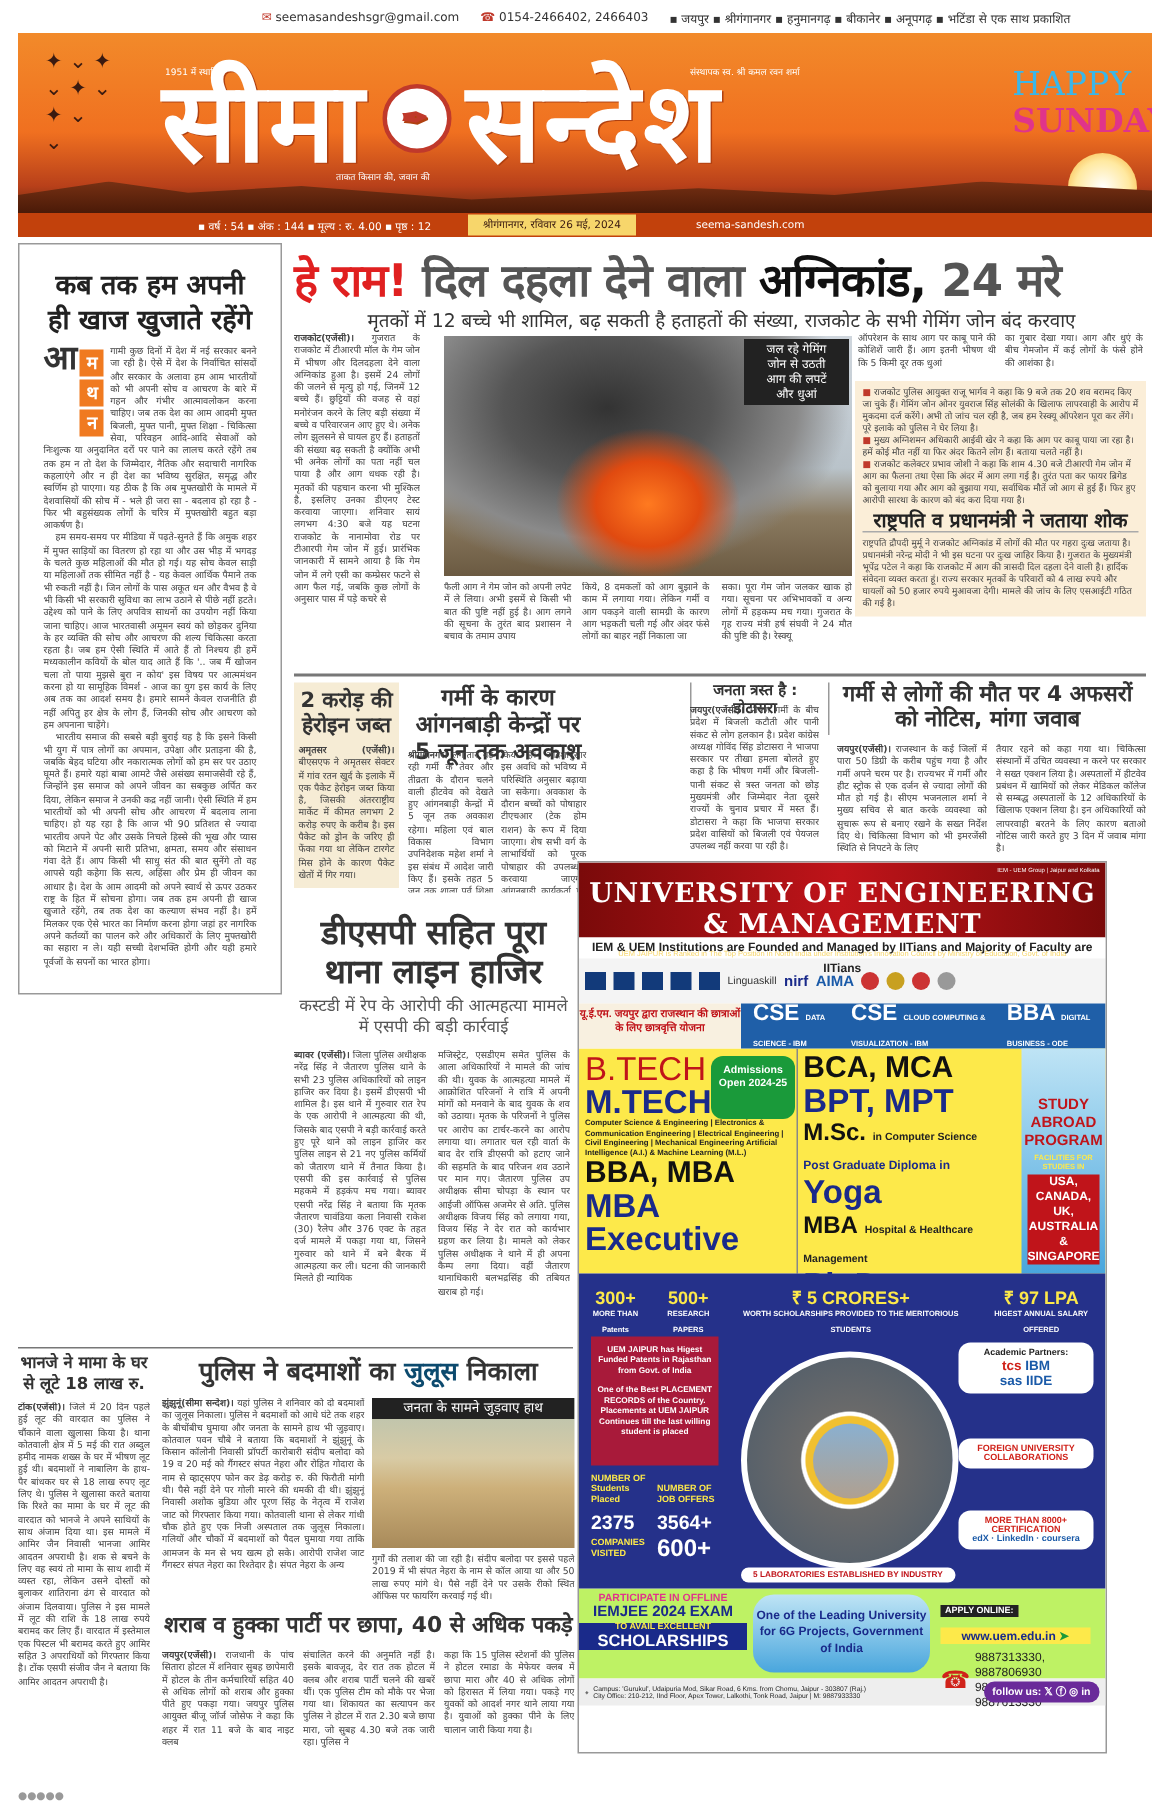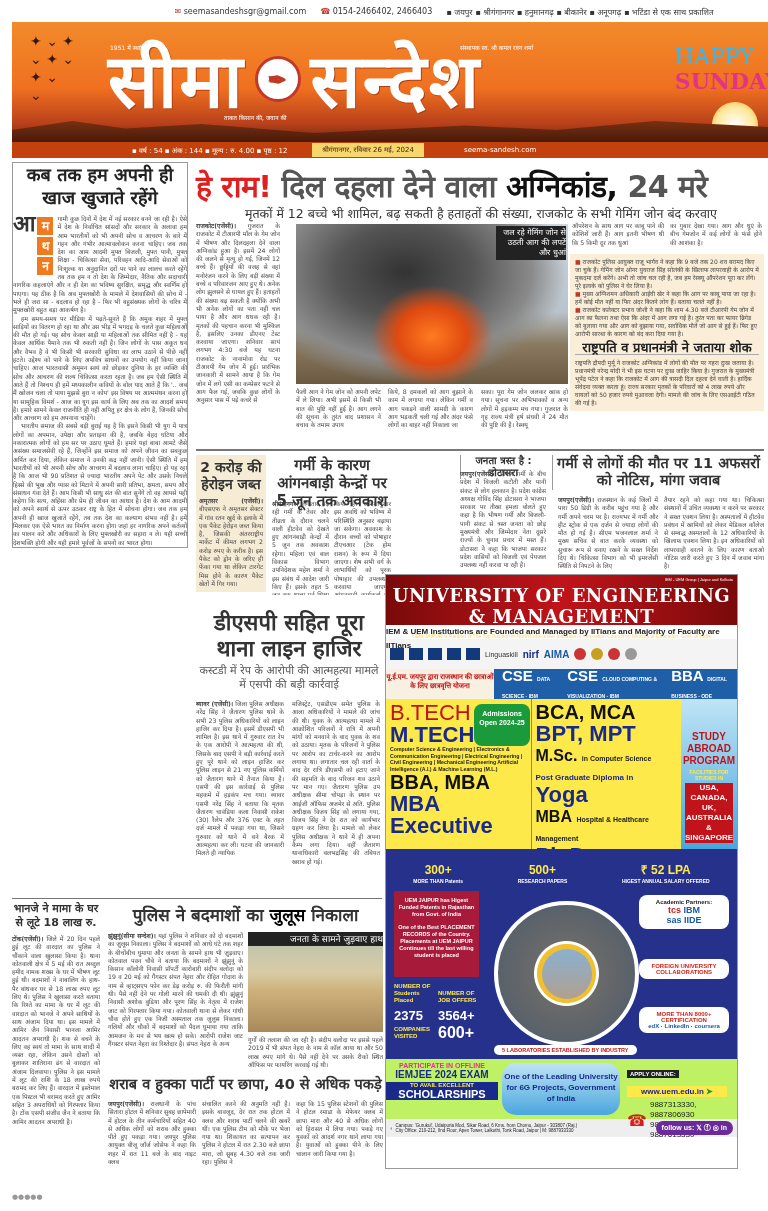--- a/index.html
+++ b/index.html
@@ -15,45 +15,45 @@
 .est{position:absolute;left:98px;top:22px;font-size:6px;color:#fff}
 .editor{position:absolute;left:448px;top:22px;font-size:6px;color:#fff}
 .tagline{position:absolute;left:212px;top:92px;font-size:6px;color:#fff}
 .happy{position:absolute;right:14px;top:24px;text-align:center;font-family:"DejaVu Serif",serif;font-size:22px;line-height:22px}
 .happy .h1{color:#3bb6e8}.happy .h2{color:#e0348a}
 .infobar{position:absolute;left:12px;top:142px;width:756px;height:16px;background:#c2410c;display:flex;align-items:center;font-size:7px;color:#fff}
 .infobar .meta{padding-left:120px;width:300px}
 .infobar .date{background:#f7d66b;color:#3a1a10;padding:0 10px;height:14px;line-height:14px}
 .infobar .site{padding-left:40px}
 .col-left{position:absolute;left:12px;top:162px;width:176px}
-.box-edit{border:1px solid #999;padding:0}
+.box-edit{border:1px solid #999;padding:16px}
 .edit-title{font-size:18px;font-weight:bold;text-align:center;line-height:23px;margin-bottom:6px}
 .txt{font-size:6.2px;line-height:8.3px;color:#444;text-align:justify}
 .dropcap{font-size:22px;font-weight:bold;float:left;line-height:18px;margin-right:2px;color:#333}
 .mathan{float:left;width:16px;margin:2px 4px 2px 0}
 .mathan span{display:block;background:#f07a20;color:#fff;font-size:12px;font-weight:bold;text-align:center;height:18px;line-height:18px;margin-bottom:2px}
 .main-head{position:absolute;left:196px;top:165px;width:570px;font-size:30px;font-weight:bold;white-space:nowrap;color:#555;letter-spacing:-0.5px}
 .main-head .red{color:#e02020}.main-head .blk{color:#111}
 .sub-head{position:absolute;left:196px;top:205px;width:570px;font-size:12.5px;color:#333;white-space:nowrap;text-align:center}
 .story-col{position:absolute;font-size:6.2px;line-height:8.3px;color:#444;text-align:justify}
 .photo{position:absolute;overflow:hidden}
 .fire{background:radial-gradient(ellipse at 50% 70%,#ff7a20 0%,#e04a10 18%,transparent 32%),radial-gradient(ellipse at 40% 30%,#333 0%,#555 30%,#8a8a8a 55%,transparent 70%),linear-gradient(180deg,#cfd6dd 0%,#b9c3ca 55%,#8a7a60 75%,#6b5a42 100%)}
-.caption-dark{position:absolute;background:#222;color:#fff;font-size:8px;text-align:right;padding:2px 0;line-height:10px}
+.caption-dark{position:absolute;background:#222;color:#fff;font-size:8px;text-align:center;padding:2px 12px;line-height:10px}
 .sidebox{position:absolute;left:570px;top:254px;width:194px;background:#fbeed8;padding:4px 5px;font-size:6px;line-height:8px;color:#444}
 .sidebox .bullet{color:#c0392b}
 .sidebox h3{font-size:13px;text-align:center;color:#222;margin:6px 0 4px;border-bottom:1px solid #aaa;padding-bottom:2px}
 .hr{position:absolute;height:2px;background:#777}
 .h2{position:absolute;font-weight:bold;color:#333;text-align:center;line-height:1.2}
 .heroin{position:absolute;left:196px;top:455px;width:70px;background:#f6ecd5;padding:4px 3px}
 .heroin .t{font-size:14px;font-weight:bold;text-align:center;line-height:17px;color:#333}
 .ad{position:absolute;left:385px;top:574px;width:353px;height:595px;border:1px solid #999;overflow:hidden;font-family:"Liberation Sans",sans-serif}
 .ad-top{background:linear-gradient(90deg,#7a0a0a,#c0141a,#7a0a0a);color:#fff;height:50px;text-align:center}
 .ad-top .uni{font-family:"DejaVu Serif",serif;font-weight:bold;font-size:18px;padding-top:10px;letter-spacing:0.5px}
 .ad-top .rank{font-size:5px;color:#f7d66b;margin-top:6px}
-.ad-iitians{background:#fff;font-size:8px;font-weight:bold;color:#222;height:14px;line-height:14px}
+.ad-iitians{background:#fff;font-size:8px;font-weight:bold;color:#222;text-align:center;height:14px;line-height:14px}
 .ad-logos{height:30px;background:#f4f4f4;display:flex;align-items:center;gap:5px;padding:0 4px;font-size:7px;color:#333}
 .ad-logos .sq{width:14px;height:12px;background:#123a7a}
 .ad-logos .circle{width:12px;height:12px;border-radius:50%;background:#c33}
 .ad-scholar{display:flex;height:30px}
 .ad-scholar .l{width:108px;background:#f8f0e0;color:#c0141a;font-size:7px;font-weight:bold;text-align:center;padding-top:3px;line-height:9px}
 .ad-scholar .r{flex:1;background:#1f5fa8;color:#fff;font-weight:bold;font-size:15px;display:flex;align-items:center;gap:8px;padding-left:8px}
 .ad-scholar .r small{font-size:5px}
 .ad-courses{height:150px;background:#fde94a;display:flex}
 .ad-courses .c1{width:148px;padding:3px 4px;border-right:1px solid #888}
 .ad-courses .c2{width:152px;padding:3px 4px}
@@ -169,37 +169,37 @@
   <div class="txt" style="margin-top:4px"><b>अमृतसर (एजेंसी)।</b> <span>बीएसएफ ने अमृतसर सेक्टर में गांव रतन खुर्द के इलाके में एक पैकेट हेरोइन जब्त किया है, जिसकी अंतरराष्ट्रीय मार्केट में कीमत लगभग 2 करोड़ रुपए के करीब है। इस पैकेट को ड्रोन के जरिए ही फेंका गया था लेकिन टारगेट मिस होने के कारण पैकेट खेतों में गिर गया।</span></div>
 </div>
 
 <div class="h2" style="left:272px;top:456px;width:120px;font-size:15px">गर्मी के कारण आंगनबाड़ी केन्द्रों पर 5 जून तक अवकाश</div>
 <div class="story-col" style="left:272px;top:500px;width:57px;height:95px;overflow:hidden"><b>श्रीगंगानगर।</b> <span>लगातार बढ़ रही गर्मी के तेवर और तीव्रता के दौरान चलने वाली हीटवेव को देखते हुए आंगनबाड़ी केन्द्रों में 5 जून तक अवकाश रहेगा। महिला एवं बाल विकास विभाग उपनिदेशक महेश शर्मा ने इस संबंध में आदेश जारी किए हैं। इसके तहत 5 जून तक शाला पूर्व शिक्षा गतिविधियों के 3-6 वर्ष आयु वर्ग के बच्चों के लिए आंगनबाड़ी केन्द्र पर अवकाश घोषित</span></div>
 <div class="story-col" style="left:334px;top:500px;width:57px;height:95px;overflow:hidden">किया है। आदेशानुसार इस अवधि को भविष्य में परिस्थिति अनुसार बढ़ाया जा सकेगा। अवकाश के दौरान बच्चों को पोषाहार टीएचआर (टेक होम राशन) के रूप में दिया जाएगा। शेष सभी वर्ग के लाभार्थियों को पूरक पोषाहार की उपलब्धता करवाया जाएगा। आंगनबाड़ी कार्यकर्ता एवं सहायिका आंगनबाड़ी केन्द्र पर यथावत उपस्थित रहकर शेष गतिविधियां संपादित करेंगी।</div>
 
 <div class="h2" style="left:460px;top:455px;width:86px;font-size:10px;border-left:1px solid #999">जनता त्रस्त है : डोटासरा</div>
 <div class="story-col" style="left:460px;top:470px;width:86px;height:124px;overflow:hidden"><b>जयपुर(एजेंसी)।</b> <span>भीषण गर्मी के बीच प्रदेश में बिजली कटौती और पानी संकट से लोग हलकान है। प्रदेश कांग्रेस अध्यक्ष गोविंद सिंह डोटासरा ने भाजपा सरकार पर तीखा हमला बोलते हुए कहा है कि भीषण गर्मी और बिजली-पानी संकट से त्रस्त जनता को छोड़ मुख्यमंत्री और जिम्मेदार नेता दूसरे राज्यों के चुनाव प्रचार में मस्त हैं। डोटासरा ने कहा कि भाजपा सरकार प्रदेश वासियों को बिजली एवं पेयजल उपलब्ध नहीं करवा पा रही है।</span></div>
 
-<div class="h2" style="left:552px;top:455px;width:212px;font-size:14.5px;border-left:1px solid #999">गर्मी से लोगों की मौत पर 11 अफसरों को नोटिस, मांगा जवाब</div>
+<div class="h2" style="left:552px;top:455px;width:212px;font-size:14.5px;border-left:1px solid #999">गर्मी से लोगों की मौत पर 4 अफसरों को नोटिस, मांगा जवाब</div>
 <div class="story-col" style="left:558px;top:496px;width:100px;height:100px;overflow:hidden"><b>जयपुर(एजेंसी)।</b> <span>राजस्थान के कई जिलों में पारा 50 डिग्री के करीब पहुंच गया है और गर्मी अपने चरम पर है। राज्यभर में गर्मी और हीट स्ट्रोक से एक दर्जन से ज्यादा लोगों की मौत हो गई है। सीएम भजनलाल शर्मा ने मुख्य सचिव से बात करके व्यवस्था को सुचारू रूप से बनाए रखने के सख्त निर्देश दिए थे। चिकित्सा विभाग को भी इमरजेंसी स्थिति से निपटने के लिए</span></div>
 <div class="story-col" style="left:664px;top:496px;width:100px;height:100px;overflow:hidden">तैयार रहने को कहा गया था। चिकित्सा संस्थानों में उचित व्यवस्था न करने पर सरकार ने सख्त एक्शन लिया है। अस्पतालों में हीटवेव प्रबंधन में खामियों को लेकर मेडिकल कॉलेज से सम्बद्ध अस्पतालों के 12 अधिकारियों के खिलाफ एक्शन लिया है। इन अधिकारियों को लापरवाही बरतने के लिए कारण बताओ नोटिस जारी करते हुए 3 दिन में जवाब मांगा है।</div>
 
 <div class="h2" style="left:196px;top:610px;width:186px;font-size:22px;line-height:26px;color:#333">डीएसपी सहित पूरा थाना लाइन हाजिर</div>
 <div class="h2" style="left:196px;top:664px;width:186px;font-size:11px;line-height:14px;color:#555;font-weight:normal">कस्टडी में रेप के आरोपी की आत्महत्या मामले में एसपी की बड़ी कार्रवाई</div>
 <div class="story-col" style="left:196px;top:700px;width:88px;height:195px;overflow:hidden"><b>ब्यावर (एजेंसी)।</b> <span>जिला पुलिस अधीक्षक नरेंद्र सिंह ने जैतारण पुलिस थाने के सभी 23 पुलिस अधिकारियों को लाइन हाजिर कर दिया है। इसमें डीएसपी भी शामिल है। इस थाने में गुरुवार रात रेप के एक आरोपी ने आत्महत्या की थी, जिसके बाद एसपी ने बड़ी कार्रवाई करते हुए पूरे थाने को लाइन हाजिर कर पुलिस लाइन से 21 नए पुलिस कर्मियों को जैतारण थाने में तैनात किया है। एसपी की इस कार्रवाई से पुलिस महकमे में हड़कंप मच गया। ब्यावर एसपी नरेंद्र सिंह ने बताया कि मृतक जैतारण चावंडिया कला निवासी राकेश (30) रैलेप और 376 एक्ट के तहत दर्ज मामले में पकड़ा गया था, जिसने गुरुवार को थाने में बने बैरक में आत्महत्या कर ली। घटना की जानकारी मिलते ही न्यायिक</span></div>
 <div class="story-col" style="left:292px;top:700px;width:88px;height:195px;overflow:hidden">मजिस्ट्रेट, एसडीएम समेत पुलिस के आला अधिकारियों ने मामले की जांच की थी। युवक के आत्महत्या मामले में आक्रोशित परिजनों ने रात्रि में अपनी मांगों को मनवाने के बाद युवक के शव को उठाया। मृतक के परिजनों ने पुलिस पर आरोप का टार्चर-करने का आरोप लगाया था। लगातार चल रही वार्ता के बाद देर रात्रि डीएसपी को हटाए जाने की सहमति के बाद परिजन शव उठाने पर मान गए। जैतारण पुलिस उप अधीक्षक सीमा चोपड़ा के स्थान पर आईजी ऑफिस अजमेर से अति. पुलिस अधीक्षक विजय सिंह को लगाया गया, विजय सिंह ने देर रात को कार्यभार ग्रहण कर लिया है। मामले को लेकर पुलिस अधीक्षक ने थाने में ही अपना कैम्प लगा दिया। वहीं जैतारण थानाधिकारी बलभद्रसिंह की तबियत खराब हो गई।</div>
 
 <div class="hr" style="left:12px;top:898px;width:370px;height:1px"></div>
 
 <div class="h2" style="left:12px;top:902px;width:88px;font-size:11px;line-height:14px">भानजे ने मामा के घर से लूटे 18 लाख रु.</div>
 <div class="story-col" style="left:12px;top:935px;width:88px;height:250px;overflow:hidden"><b>टोंक(एजेंसी)।</b> <span>जिले में 20 दिन पहले हुई लूट की वारदात का पुलिस ने चौंकाने वाला खुलासा किया है। थाना कोतवाली क्षेत्र में 5 मई की रात अब्दुल हमीद नामक शख्स के घर में भीषण लूट हुई थी। बदमाशों ने नाबालिग के हाथ-पैर बांधकर घर से 18 लाख रुपए लूट लिए थे। पुलिस ने खुलासा करते बताया कि रिश्ते का मामा के घर में लूट की वारदात को भानजे ने अपने साथियों के साथ अंजाम दिया था। इस मामले में आमिर जैन निवासी भानजा आमिर आदतन अपराधी है। शक से बचने के लिए वह स्वयं तो मामा के साथ शादी में व्यस्त रहा, लेकिन उसने दोस्तों को बुलाकर शातिराना ढंग से वारदात को अंजाम दिलवाया। पुलिस ने इस मामले में लूट की राशि के 18 लाख रुपये बरामद कर लिए हैं। वारदात में इस्तेमाल एक पिस्टल भी बरामद करते हुए आमिर सहित 3 अपराधियों को गिरफ्तार किया है। टोंक एसपी संजीव जैन ने बताया कि आमिर आदतन अपराधी है।</span></div>
 
 <div class="h2" style="left:108px;top:905px;width:275px;font-size:17px;white-space:nowrap">
   <span>पुलिस ने बदमाशों का</span>
-  <span style="color:#000000">जुलूस</span>
+  <span style="color:#0c4a6e">जुलूस</span>
   <span>निकाला</span>
 </div>
 <div class="story-col" style="left:108px;top:932px;width:135px;height:140px;overflow:hidden"><b>झुंझुनूं(सीमा सन्देश)।</b> <span>यहां पुलिस ने शनिवार को दो बदमाशों का जुलूस निकाला। पुलिस ने बदमाशों को आधे घंटे तक शहर के बीचोंबीच घुमाया और जनता के सामने हाथ भी जुड़वाए। कोतवाल पवन चौबे ने बताया कि बदमाशों ने झुंझुनूं के किसान कॉलोनी निवासी प्रॉपर्टी कारोबारी संदीप बलोदा को 19 व 20 मई को गैंगस्टर संपत नेहरा और रोहित गोदारा के नाम से व्हाट्सएप फोन कर डेढ़ करोड़ रु. की फिरौती मांगी थी। पैसे नहीं देने पर गोली मारने की धमकी दी थी। झुंझुनूं निवासी अशोक बुडिया और पूरण सिंह के नेतृत्व में राजेश जाट को गिरफ्तार किया गया। कोतवाली थाना से लेकर गांधी चौक होते हुए एक निजी अस्पताल तक जुलूस निकाला। गलियों और चौकों में बदमाशों को पैदल घुमाया गया ताकि आमजन के मन से भय खत्म हो सके। आरोपी राजेश जाट गैंगस्टर संपत नेहरा का रिश्तेदार है। संपत नेहरा के अन्य</span></div>
 <div class="photo police-img" style="left:248px;top:932px;width:135px;height:100px">
   <div class="caption-dark" style="left:0;top:0;width:135px;font-size:9px">जनता के सामने जुड़वाए हाथ</div>
 </div>
 <div class="story-col" style="left:248px;top:1036px;width:135px;height:36px;overflow:hidden">गुर्गों की तलाश की जा रही है। संदीप बलोदा पर इससे पहले 2019 में भी संपत नेहरा के नाम से कॉल आया था और 50 लाख रुपए मांगे थे। पैसे नहीं देने पर उसके रीको स्थित ऑफिस पर फायरिंग करवाई गई थी।</div>
 
 <div class="h2" style="left:108px;top:1076px;width:275px;font-size:14.5px;white-space:nowrap">शराब व हुक्का पार्टी पर छापा, 40 से अधिक पकड़े</div>
 <div class="story-col" style="left:108px;top:1100px;width:88px;height:86px;overflow:hidden"><b>जयपुर(एजेंसी)।</b> <span>राजधानी के पांच सितारा होटल में शनिवार सुबह छापेमारी में होटल के तीन कर्मचारियों सहित 40 से अधिक लोगों को शराब और हुक्का पीते हुए पकड़ा गया। जयपुर पुलिस आयुक्त बीजू जॉर्ज जोसेफ ने कहा कि शहर में रात 11 बजे के बाद नाइट क्लब</span></div>
@@ -257,21 +257,22 @@
     <div class="c3">
       <div class="study">STUDY ABROAD PROGRAM</div>
       <div class="study-s">FACILITIES FOR STUDIES IN</div>
       <div class="study-c">USA, CANADA, UK, AUSTRALIA &amp; SINGAPORE</div>
     </div>
   </div>
   <div class="ad-blue">
     <div class="stats">
       <div><span>300+</span><small>MORE THAN Patents</small></div>
       <div><span>500+</span><small>RESEARCH PAPERS</small></div>
-      <div><span>₹ 52 LPA</span><small>HIGEST ANNUAL SALARY OFFERED</small></div>
+      <div><span>₹ 5 CRORES+</span><small>WORTH SCHOLARSHIPS PROVIDED TO THE MERITORIOUS STUDENTS</small></div>
+      <div><span>₹ 97 LPA</span><small>HIGEST ANNUAL SALARY OFFERED</small></div>
     </div>
     <div class="patent">
       <div>UEM JAIPUR has Higest Funded Patents in Rajasthan from Govt. of India</div>
       <div style="margin-top:6px">One of the Best PLACEMENT RECORDS of the Country. Placements at UEM JAIPUR Continues till the last willing student is placed</div>
     </div>
     <div class="wheel">
         <div class="center"></div>
       </div>
     <div class="placed">
       <span class="l">NUMBER OF Students Placed</span><span class="l">NUMBER OF JOB OFFERS</span><br>

